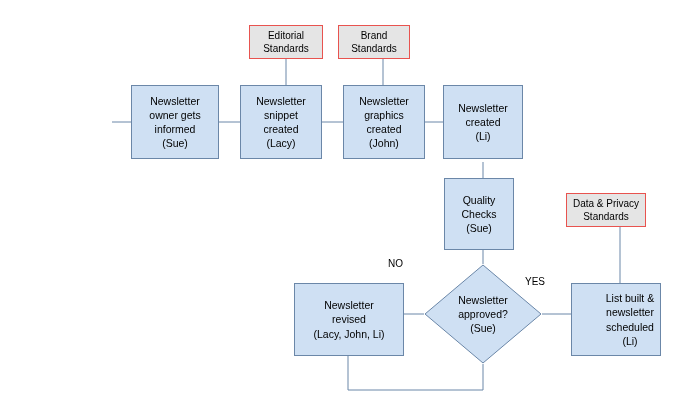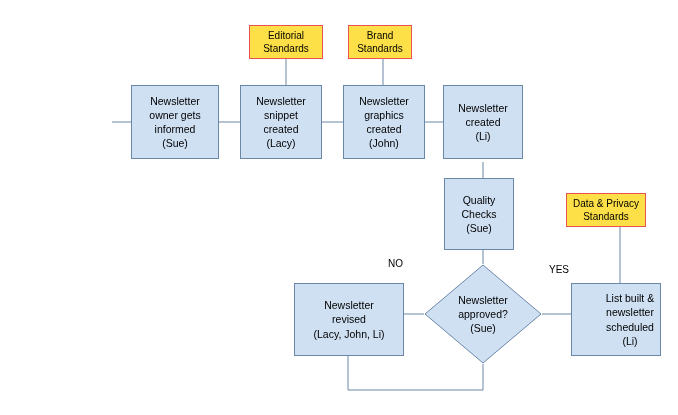--- a/index.html
+++ b/index.html
@@ -31,21 +31,21 @@
     color: #000000;
     white-space: pre-line;
     padding: 2px;
   }
   .ellipse {
     border-radius: 50%;
   }
   .note {
     position: absolute;
     box-sizing: border-box;
-    background: #fde047;
+    background: #e5e5e5;
     border: 1px solid #e8534f;
     display: flex;
     align-items: center;
     justify-content: center;
     text-align: center;
     font-size: 10px;
     line-height: 1.3;
     color: #000000;
     white-space: pre-line;
     padding: 2px;
@@ -158,23 +158,23 @@
 (Lacy, John, Li)</div>
 
   <div class="node" style="left:571px; top:283px; width:90px; height:73px;padding-left:30px;">List built &amp;
 newsletter
 scheduled
 (Li)</div>
 
   <div class="note" style="left:249px; top:25px; width:74px; height:34px;">Editorial
 Standards</div>
 
-  <div class="note" style="left:348px; top:25px; width:64px; height:34px;">Brand
+  <div class="note" style="left:338px; top:25px; width:72px; height:34px;">Brand
 Standards</div>
 
   <div class="note" style="left:566px; top:193px; width:80px; height:34px;">Data &amp; Privacy
 Standards</div>
 
   <div class="edge-label" style="left:376px; top:258px;padding-left:12px;">NO</div>
 
-  <div class="edge-label" style="left:525px; top:264px;margin-left:24px;">YES</div>
+  <div class="edge-label" style="left:525px; top:276px;">YES</div>
 
 </div>
 
 </body></html>

